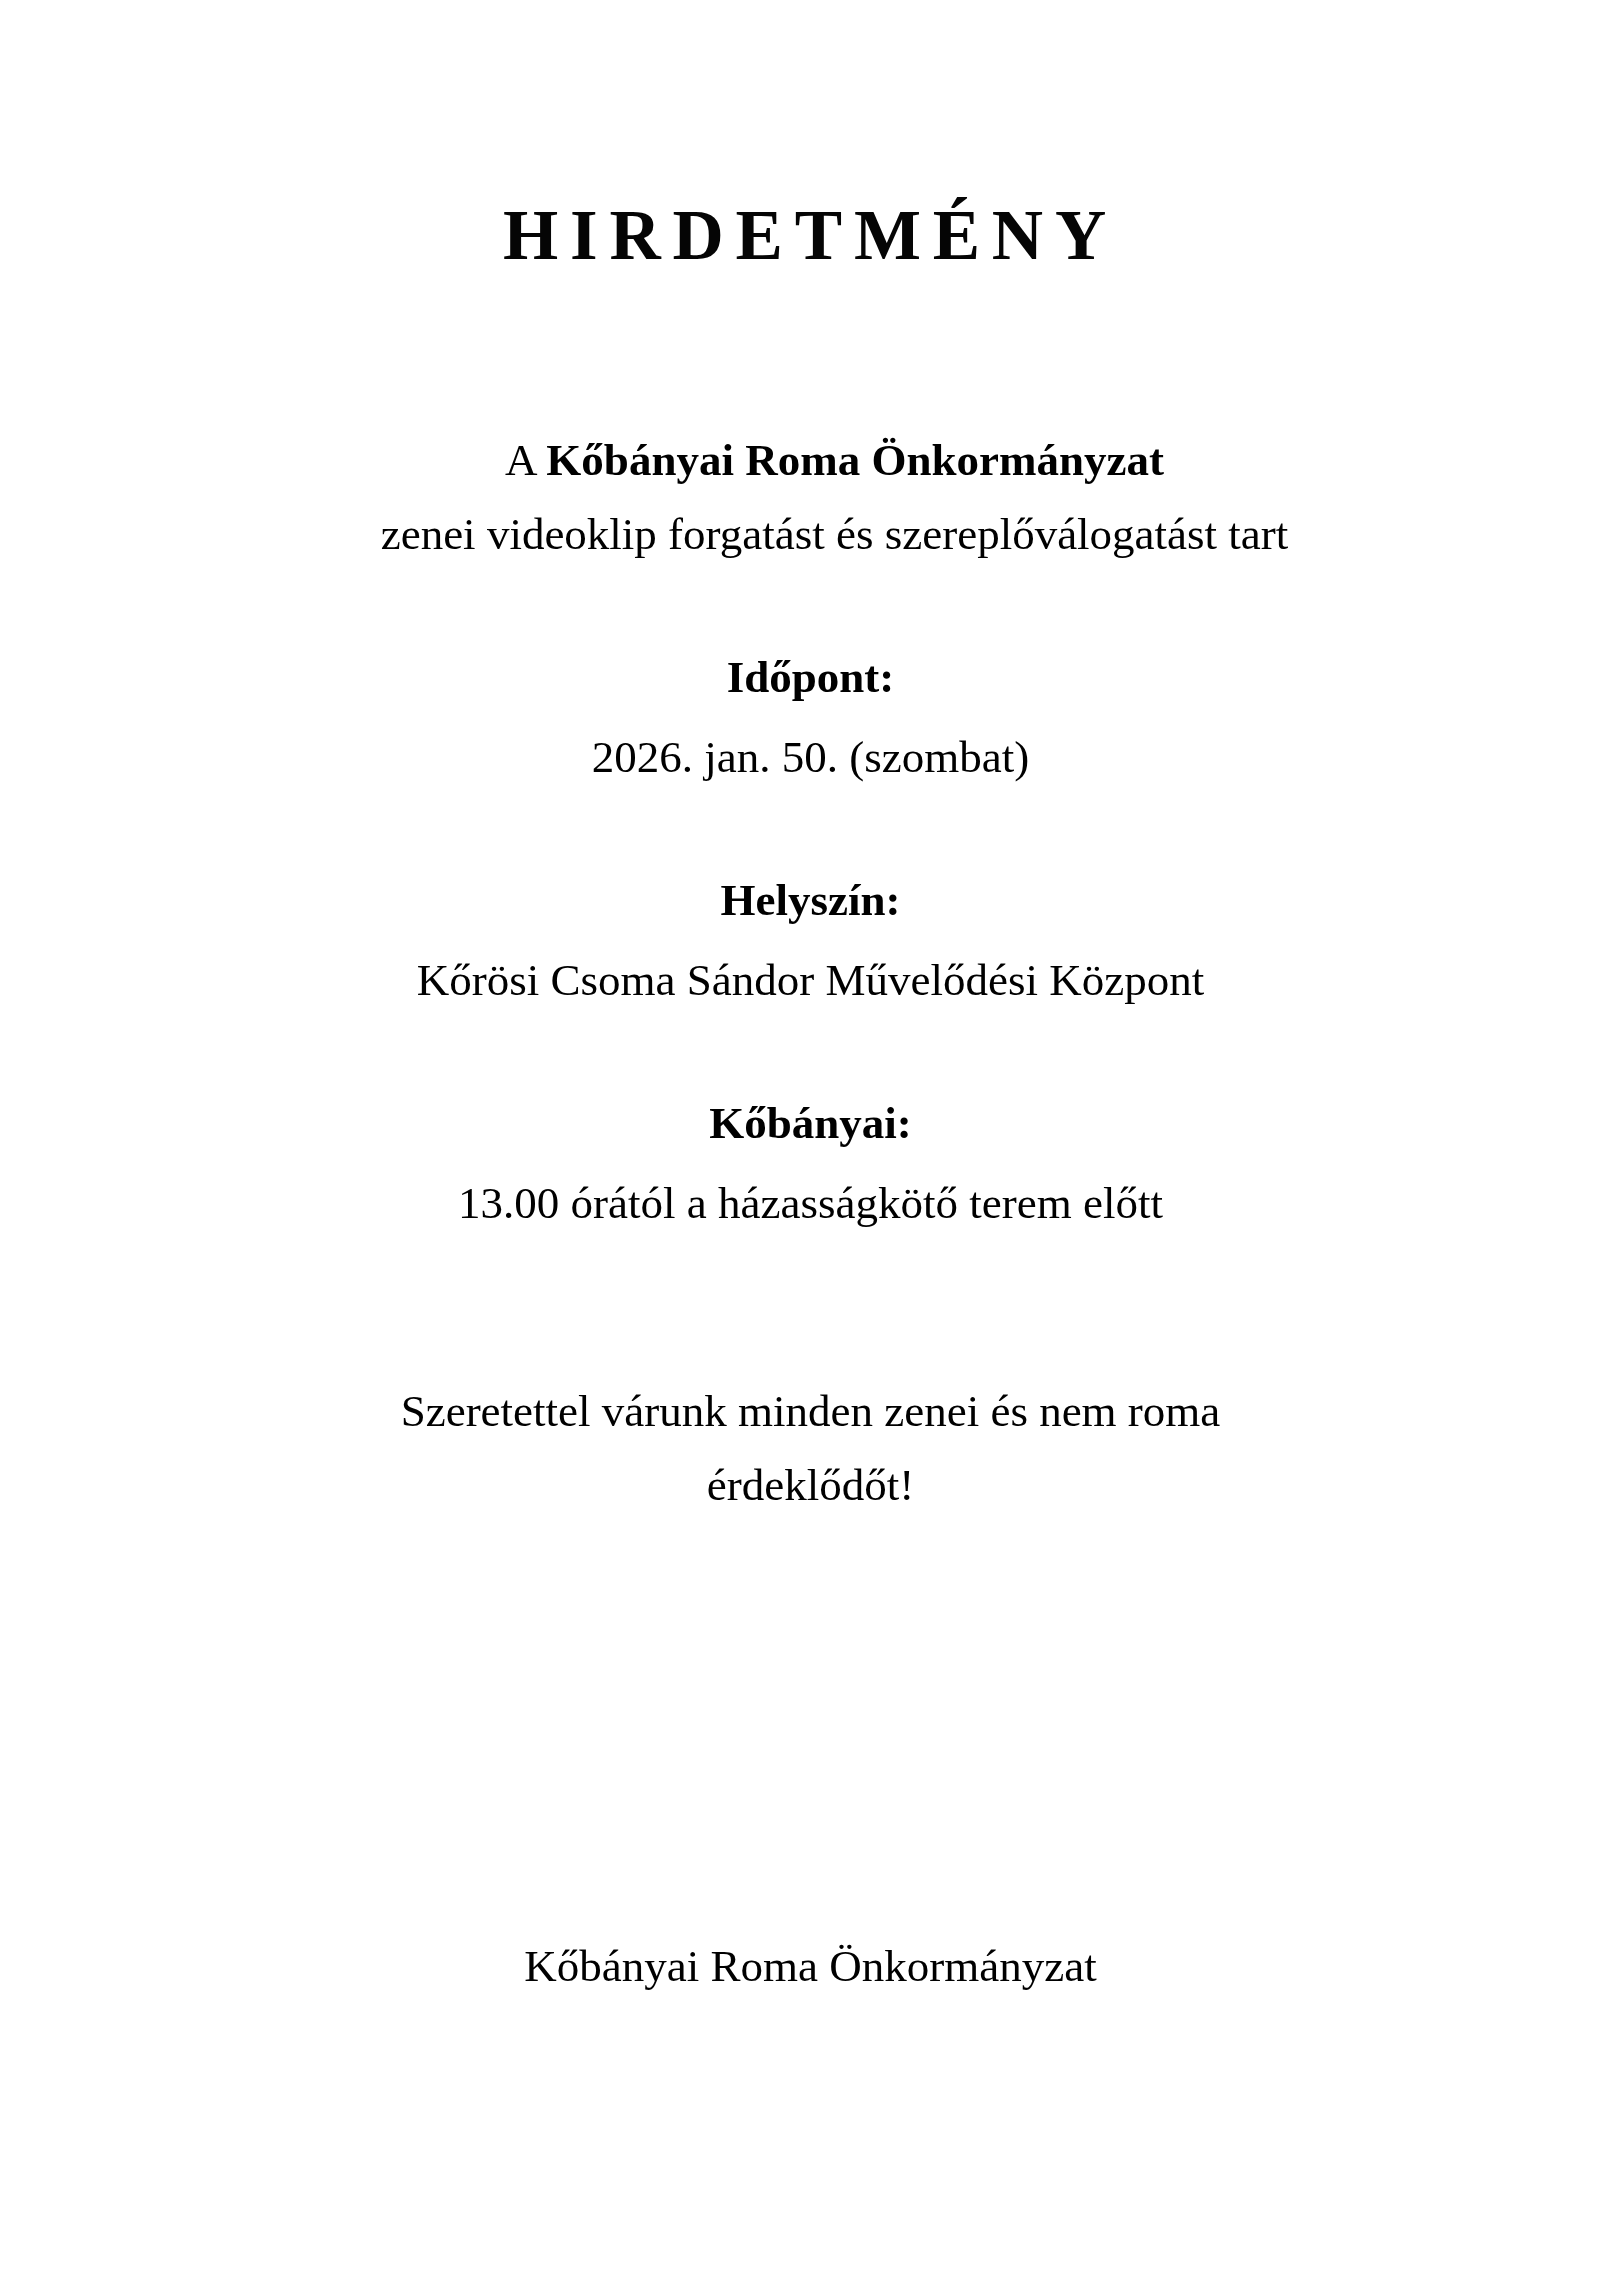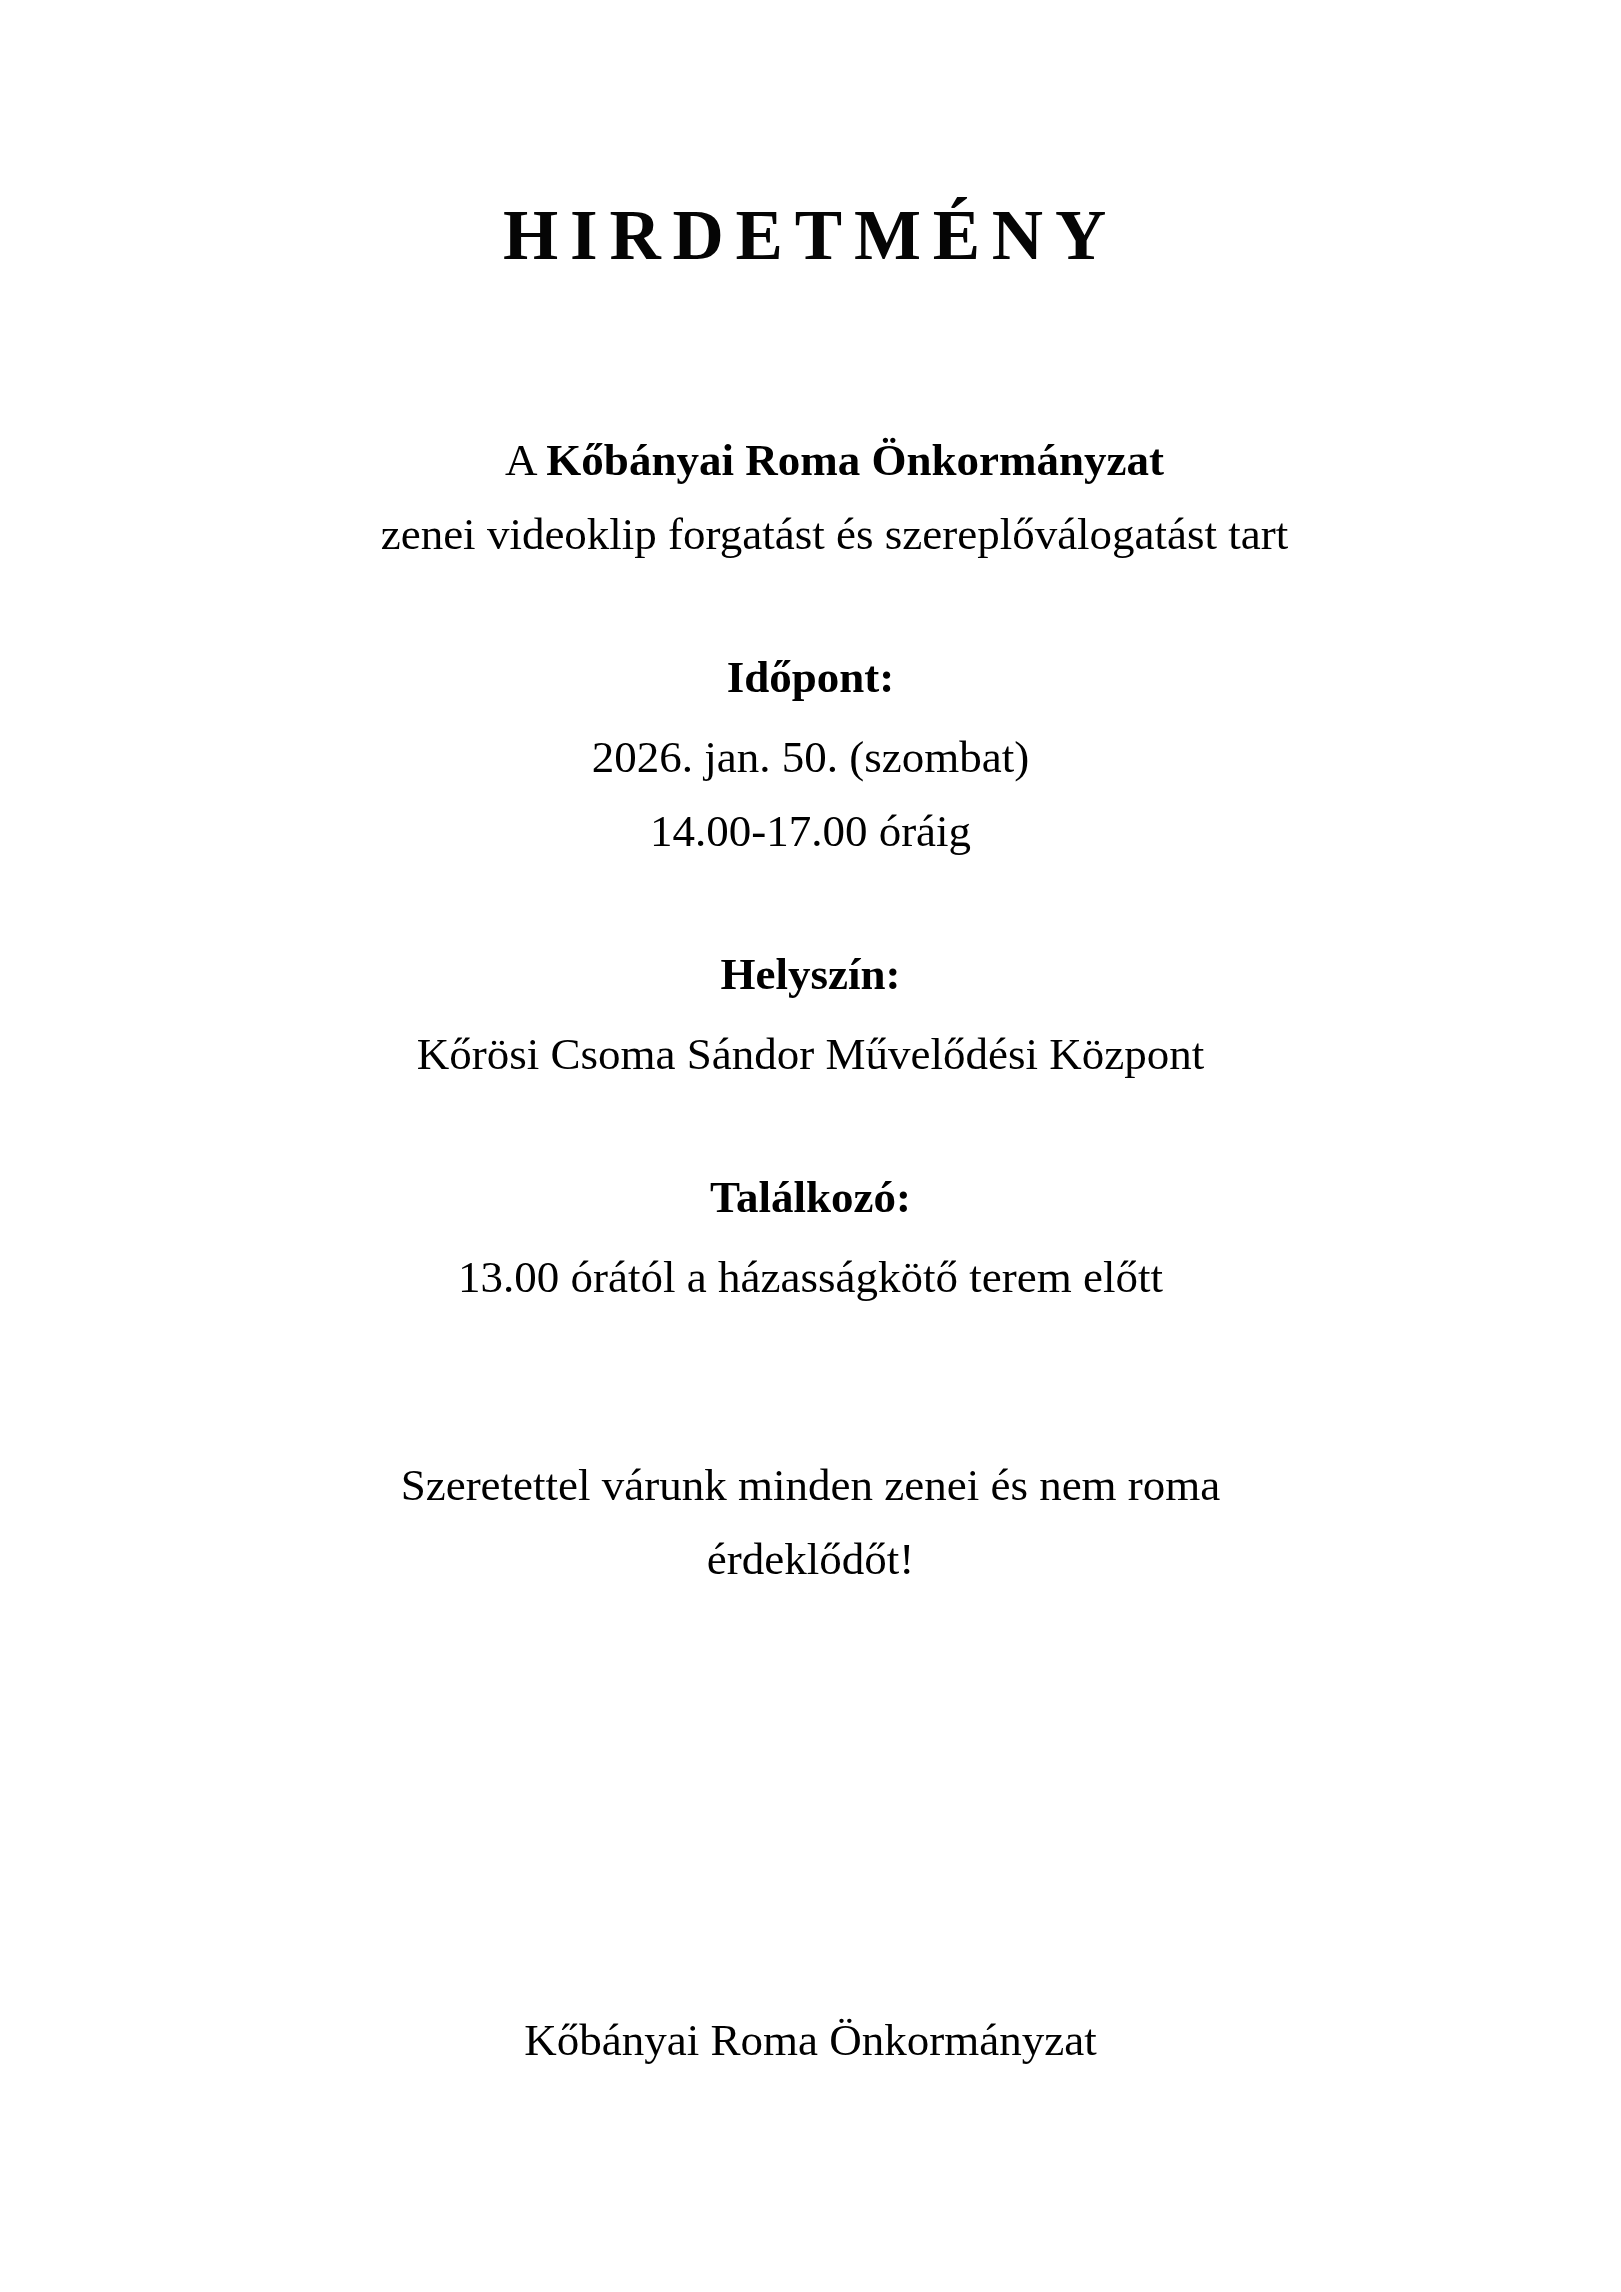--- a/index.html
+++ b/index.html
@@ -76,30 +76,29 @@
   <h1 class="doc-title">HIRDETMÉNY</h1>
 
   <p class="intro">
     <span>A </span><span class="org">Kőbányai Roma Önkormányzat</span><br>
     <span>zenei videoklip forgatást és szereplőválogatást tart</span>
   </p>
 
   <div class="section">
     <p class="section-heading">Időpont:</p>
     <p class="section-line">2026. jan. 50. (szombat)</p>
-    <p class="section-line">14.00-17.00 óráig</p>
   </div>
 
   <div class="section">
     <p class="section-heading">Helyszín:</p>
     <p class="section-line">Kőrösi Csoma Sándor Művelődési Központ</p>
   </div>
 
   <div class="section">
-    <p class="section-heading">Találkozó:</p>
+    <p class="section-heading">Kőbányai:</p>
     <p class="section-line">13.00 órától a házasságkötő terem előtt</p>
   </div>
 
   <p class="message">
     <span>Szeretettel várunk minden zenei és nem roma</span><br>
     <span>érdeklődőt!</span>
   </p>
 
   <p class="signature">Kőbányai Roma Önkormányzat</p>
 

